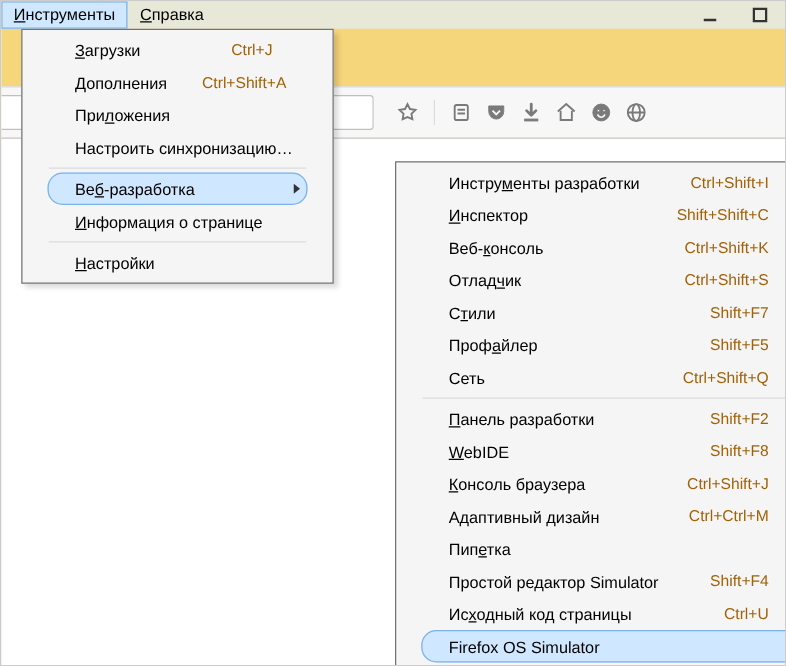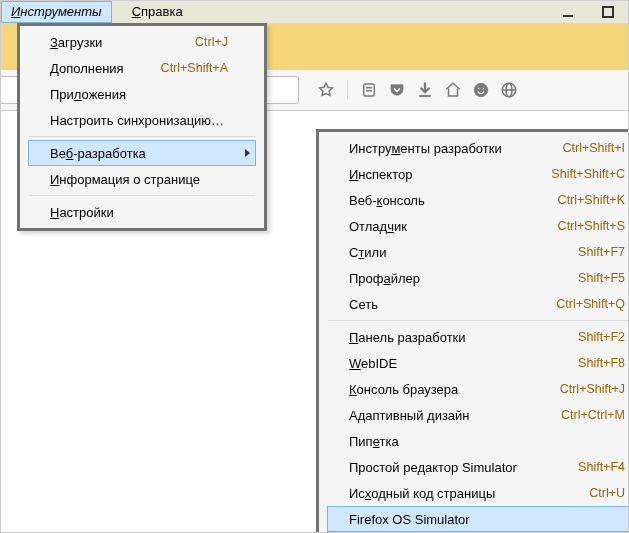--- a/index.html
+++ b/index.html
@@ -23,30 +23,29 @@
   
   .menubar {
     position: absolute;
     left: 0; right: 0; top: 0;
     height: 22px;
     background: #e8e8d8;
     display: flex;
     align-items: stretch;
   }
   .menubar-item {
-    padding: 2px 20px;
+    padding: 2px 10px;
     line-height: 18px;
     color: #000;
     cursor: default;
   }
   .menubar-item.active {
     background: #cfe7ff;
     border: 1px solid #7bb2e7;
     padding: 1px 9px;
-    font-style: italic;
   }
   .u { text-decoration: underline; }
   
   .winbtns {
     position: absolute;
     right: 0; top: 0;
     height: 24px;
     display: flex;
   }
   .winbtn {
@@ -88,40 +87,41 @@
   .ticon {
     width: 26px; height: 26px;
     display:flex; align-items:center; justify-content:center;
     color:#7a7a7a;
   }
   .ticon svg { width:18px; height:18px; fill: currentColor; stroke: currentColor; }
   
   .menu {
     position: absolute;
     background: #f5f5f5;
-    border: 3px solid #737373;
+    border: 1px solid #737373;
     box-shadow: 3px 3px 4px rgba(0,0,0,.15);
-    padding: 3px 8px;
+    padding: 3px 20px;
   }
   .menu-row {
     display: flex;
     align-items: center;
     height: 26px;
     padding: 0 28px 0 22px;
     white-space: nowrap;
     color: #000;
     position: relative;
     cursor: default;
   }
   .menu-row .lbl { flex: 1; }
   .menu-row .sc { color: #a16207; margin-left: 28px; font-size: 12.5px; }
   .menu-row.hl {
     background: #cfe7ff;
     outline: 1px solid #7bb2e7;
     outline-offset: -1px;
+    border-radius: 12px;
   }
   .menu-sep {
     height: 1px;
     margin: 3px 1px;
     background: #dcdcdc;
   }
   .menu-row .arrow {
     position: absolute;
     right: 6px;
     top: 50%; transform: translateY(-50%);

